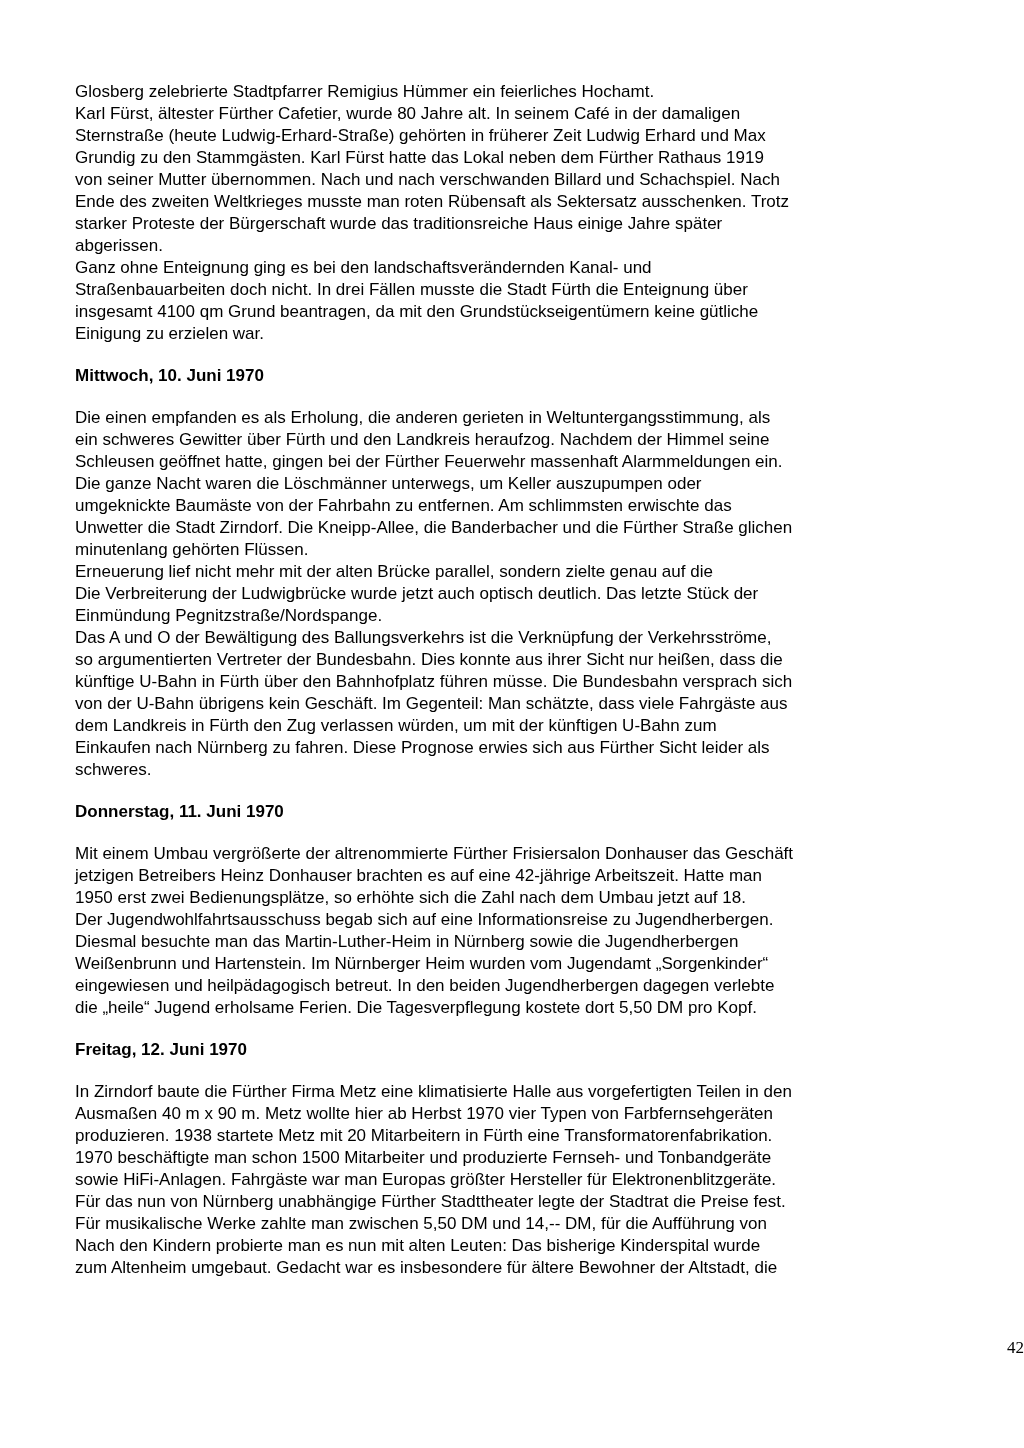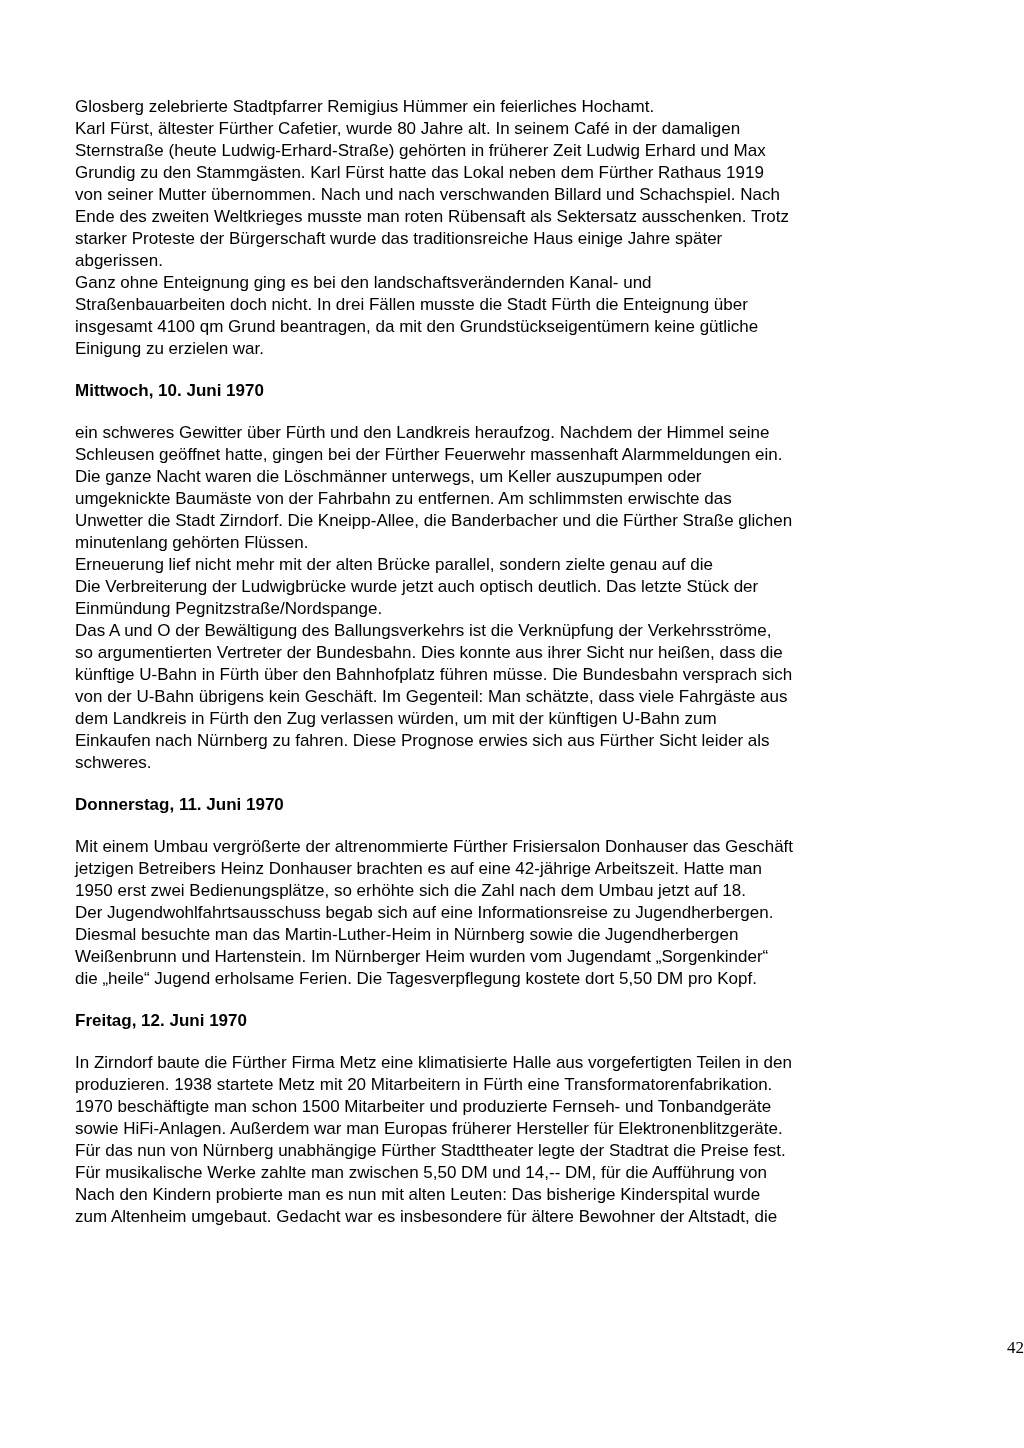--- a/index.html
+++ b/index.html
@@ -20,21 +20,21 @@
     position: absolute;
     left: 75px;
     top: 81px;
     width: 830px;
     font-family: "Liberation Sans", "DejaVu Sans", sans-serif;
     font-size: 17px;
     line-height: 22px;
     color: #000000;
   }
   .para {
-    margin: 15px 0 20px 0;
+    margin: 0 0 20px 0;
   }
   .line {
     white-space: pre;
     height: 22px;
   }
   .heading {
     font-weight: 700;
     margin: 0 0 20px 0;
     white-space: pre;
     height: 22px;
@@ -65,20 +65,21 @@
         <div class="line">Ende des zweiten Weltkrieges musste man roten Rübensaft als Sektersatz ausschenken. Trotz</div>
         <div class="line">starker Proteste der Bürgerschaft wurde das traditionsreiche Haus einige Jahre später</div>
         <div class="line">abgerissen.</div>
         <div class="line">Ganz ohne Enteignung ging es bei den landschaftsverändernden Kanal- und</div>
         <div class="line">Straßenbauarbeiten doch nicht. In drei Fällen musste die Stadt Fürth die Enteignung über</div>
         <div class="line">insgesamt 4100 qm Grund beantragen, da mit den Grundstückseigentümern keine gütliche</div>
         <div class="line">Einigung zu erzielen war.</div>
       </div>
       <div class="heading">Mittwoch, 10. Juni 1970</div>
       <div class="para">
+        <div class="line">Die einen empfanden es als Erholung, die anderen gerieten in Weltuntergangsstimmung, als</div>
         <div class="line">ein schweres Gewitter über Fürth und den Landkreis heraufzog. Nachdem der Himmel seine</div>
         <div class="line">Schleusen geöffnet hatte, gingen bei der Fürther Feuerwehr massenhaft Alarmmeldungen ein.</div>
         <div class="line">Die ganze Nacht waren die Löschmänner unterwegs, um Keller auszupumpen oder</div>
         <div class="line">umgeknickte Baumäste von der Fahrbahn zu entfernen. Am schlimmsten erwischte das</div>
         <div class="line">Unwetter die Stadt Zirndorf. Die Kneipp-Allee, die Banderbacher und die Fürther Straße glichen</div>
         <div class="line">minutenlang gehörten Flüssen.</div>
         <div class="line">Erneuerung lief nicht mehr mit der alten Brücke parallel, sondern zielte genau auf die</div>
         <div class="line">Die Verbreiterung der Ludwigbrücke wurde jetzt auch optisch deutlich. Das letzte Stück der</div>
         <div class="line">Einmündung Pegnitzstraße/Nordspange.</div>
         <div class="line">Das A und O der Bewältigung des Ballungsverkehrs ist die Verknüpfung der Verkehrsströme,</div>
@@ -90,28 +91,30 @@
         <div class="line">schweres.</div>
       </div>
       <div class="heading">Donnerstag, 11. Juni 1970</div>
       <div class="para">
         <div class="line">Mit einem Umbau vergrößerte der altrenommierte Fürther Frisiersalon Donhauser das Geschäft</div>
         <div class="line">jetzigen Betreibers Heinz Donhauser brachten es auf eine 42-jährige Arbeitszeit. Hatte man</div>
         <div class="line">1950 erst zwei Bedienungsplätze, so erhöhte sich die Zahl nach dem Umbau jetzt auf 18.</div>
         <div class="line">Der Jugendwohlfahrtsausschuss begab sich auf eine Informationsreise zu Jugendherbergen.</div>
         <div class="line">Diesmal besuchte man das Martin-Luther-Heim in Nürnberg sowie die Jugendherbergen</div>
         <div class="line">Weißenbrunn und Hartenstein. Im Nürnberger Heim wurden vom Jugendamt „Sorgenkinder“</div>
+        <div class="line">eingewiesen und heilpädagogisch betreut. In den beiden Jugendherbergen dagegen verlebte</div>
         <div class="line">die „heile“ Jugend erholsame Ferien. Die Tagesverpflegung kostete dort 5,50 DM pro Kopf.</div>
       </div>
       <div class="heading">Freitag, 12. Juni 1970</div>
       <div class="para">
         <div class="line">In Zirndorf baute die Fürther Firma Metz eine klimatisierte Halle aus vorgefertigten Teilen in den</div>
+        <div class="line">Ausmaßen 40 m x 90 m. Metz wollte hier ab Herbst 1970 vier Typen von Farbfernsehgeräten</div>
         <div class="line">produzieren. 1938 startete Metz mit 20 Mitarbeitern in Fürth eine Transformatorenfabrikation.</div>
         <div class="line">1970 beschäftigte man schon 1500 Mitarbeiter und produzierte Fernseh- und Tonbandgeräte</div>
-        <div class="line">sowie HiFi-Anlagen. Außerdem war man Europas früherer Hersteller für Elektronenblitzgeräte.</div>
+        <div class="line">sowie HiFi-Anlagen. Fahrgäste war man Europas größter Hersteller für Elektronenblitzgeräte.</div>
         <div class="line">Für das nun von Nürnberg unabhängige Fürther Stadttheater legte der Stadtrat die Preise fest.</div>
         <div class="line">Für musikalische Werke zahlte man zwischen 5,50 DM und 14,-- DM, für die Aufführung von</div>
         <div class="line">Nach den Kindern probierte man es nun mit alten Leuten: Das bisherige Kinderspital wurde</div>
         <div class="line">zum Altenheim umgebaut. Gedacht war es insbesondere für ältere Bewohner der Altstadt, die</div>
       </div>
     </div>
   <div class="page-number">42</div>
 </div>
 
 </body></html>

